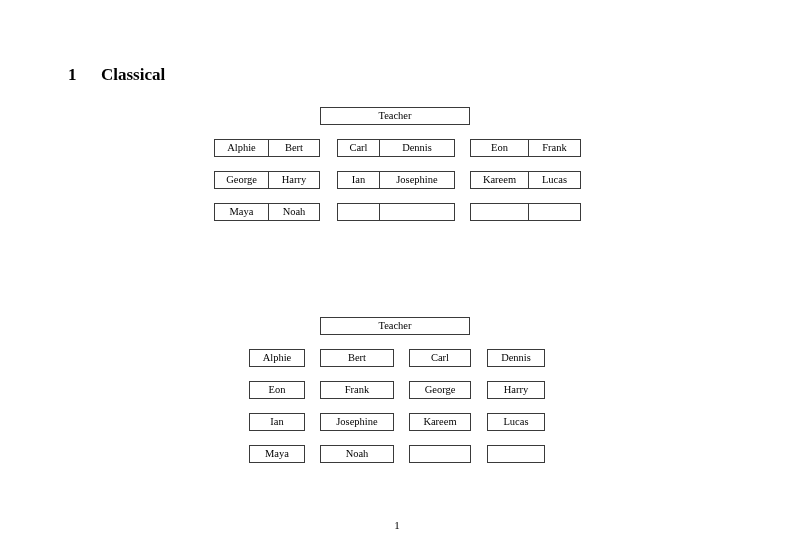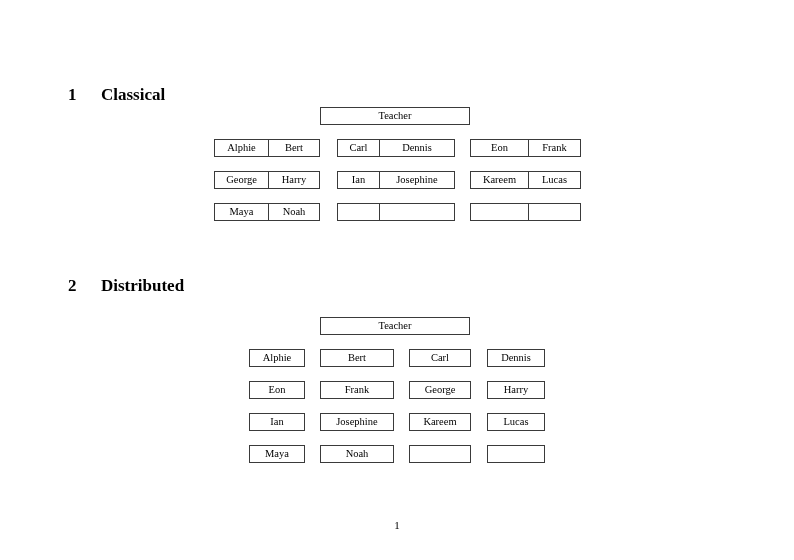--- a/index.html
+++ b/index.html
@@ -29,21 +29,21 @@
     line-height: 1;
     white-space: nowrap;
   }
   .section-heading .sec-num {
     display: inline-block;
     width: 33px;
   }
   .section-heading .sec-title {
     display: inline-block;
   }
-  #heading-classical   { left: 68px; top: 66px; margin-top: 20px; }
+  #heading-classical   { left: 68px; top: 66px; }
   #heading-distributed { left: 68px; top: 277px; }
 
   
   .node-box {
     position: absolute;
     box-sizing: border-box;
     border: 1px solid #3a3a3a;
     background: #ffffff;
     height: 18px;
     display: flex;
@@ -137,23 +137,20 @@
       <div class="pair-box" style="left: 337px; top: 203px; width: 118px;">
         <div class="cell left" style="width: 42px;"></div>
         <div class="cell right" style="width: 74px;"></div>
       </div>
       <div class="pair-box" style="left: 470px; top: 203px; width: 111px;">
         <div class="cell left" style="width: 58px;"></div>
         <div class="cell right" style="width: 51px;"></div>
       </div>
     </div>
 
-  <div class="section-heading" id="heading-distributed">
-    <span class="sec-num">2</span><span class="sec-title">Distributed</span>
-  </div>
 
   <div class="node-box teacher-box" id="s2-teacher" style="left: 320px; top: 317px; width: 150px;">Teacher</div>
 
   <div id="s2-grid">
       <div class="node-box" style="left: 249px; top: 349px; width: 56px;">Alphie</div>
       <div class="node-box" style="left: 320px; top: 349px; width: 74px;">Bert</div>
       <div class="node-box" style="left: 409px; top: 349px; width: 62px;">Carl</div>
       <div class="node-box" style="left: 487px; top: 349px; width: 58px;">Dennis</div>
       <div class="node-box" style="left: 249px; top: 381px; width: 56px;">Eon</div>
       <div class="node-box" style="left: 320px; top: 381px; width: 74px;">Frank</div>

